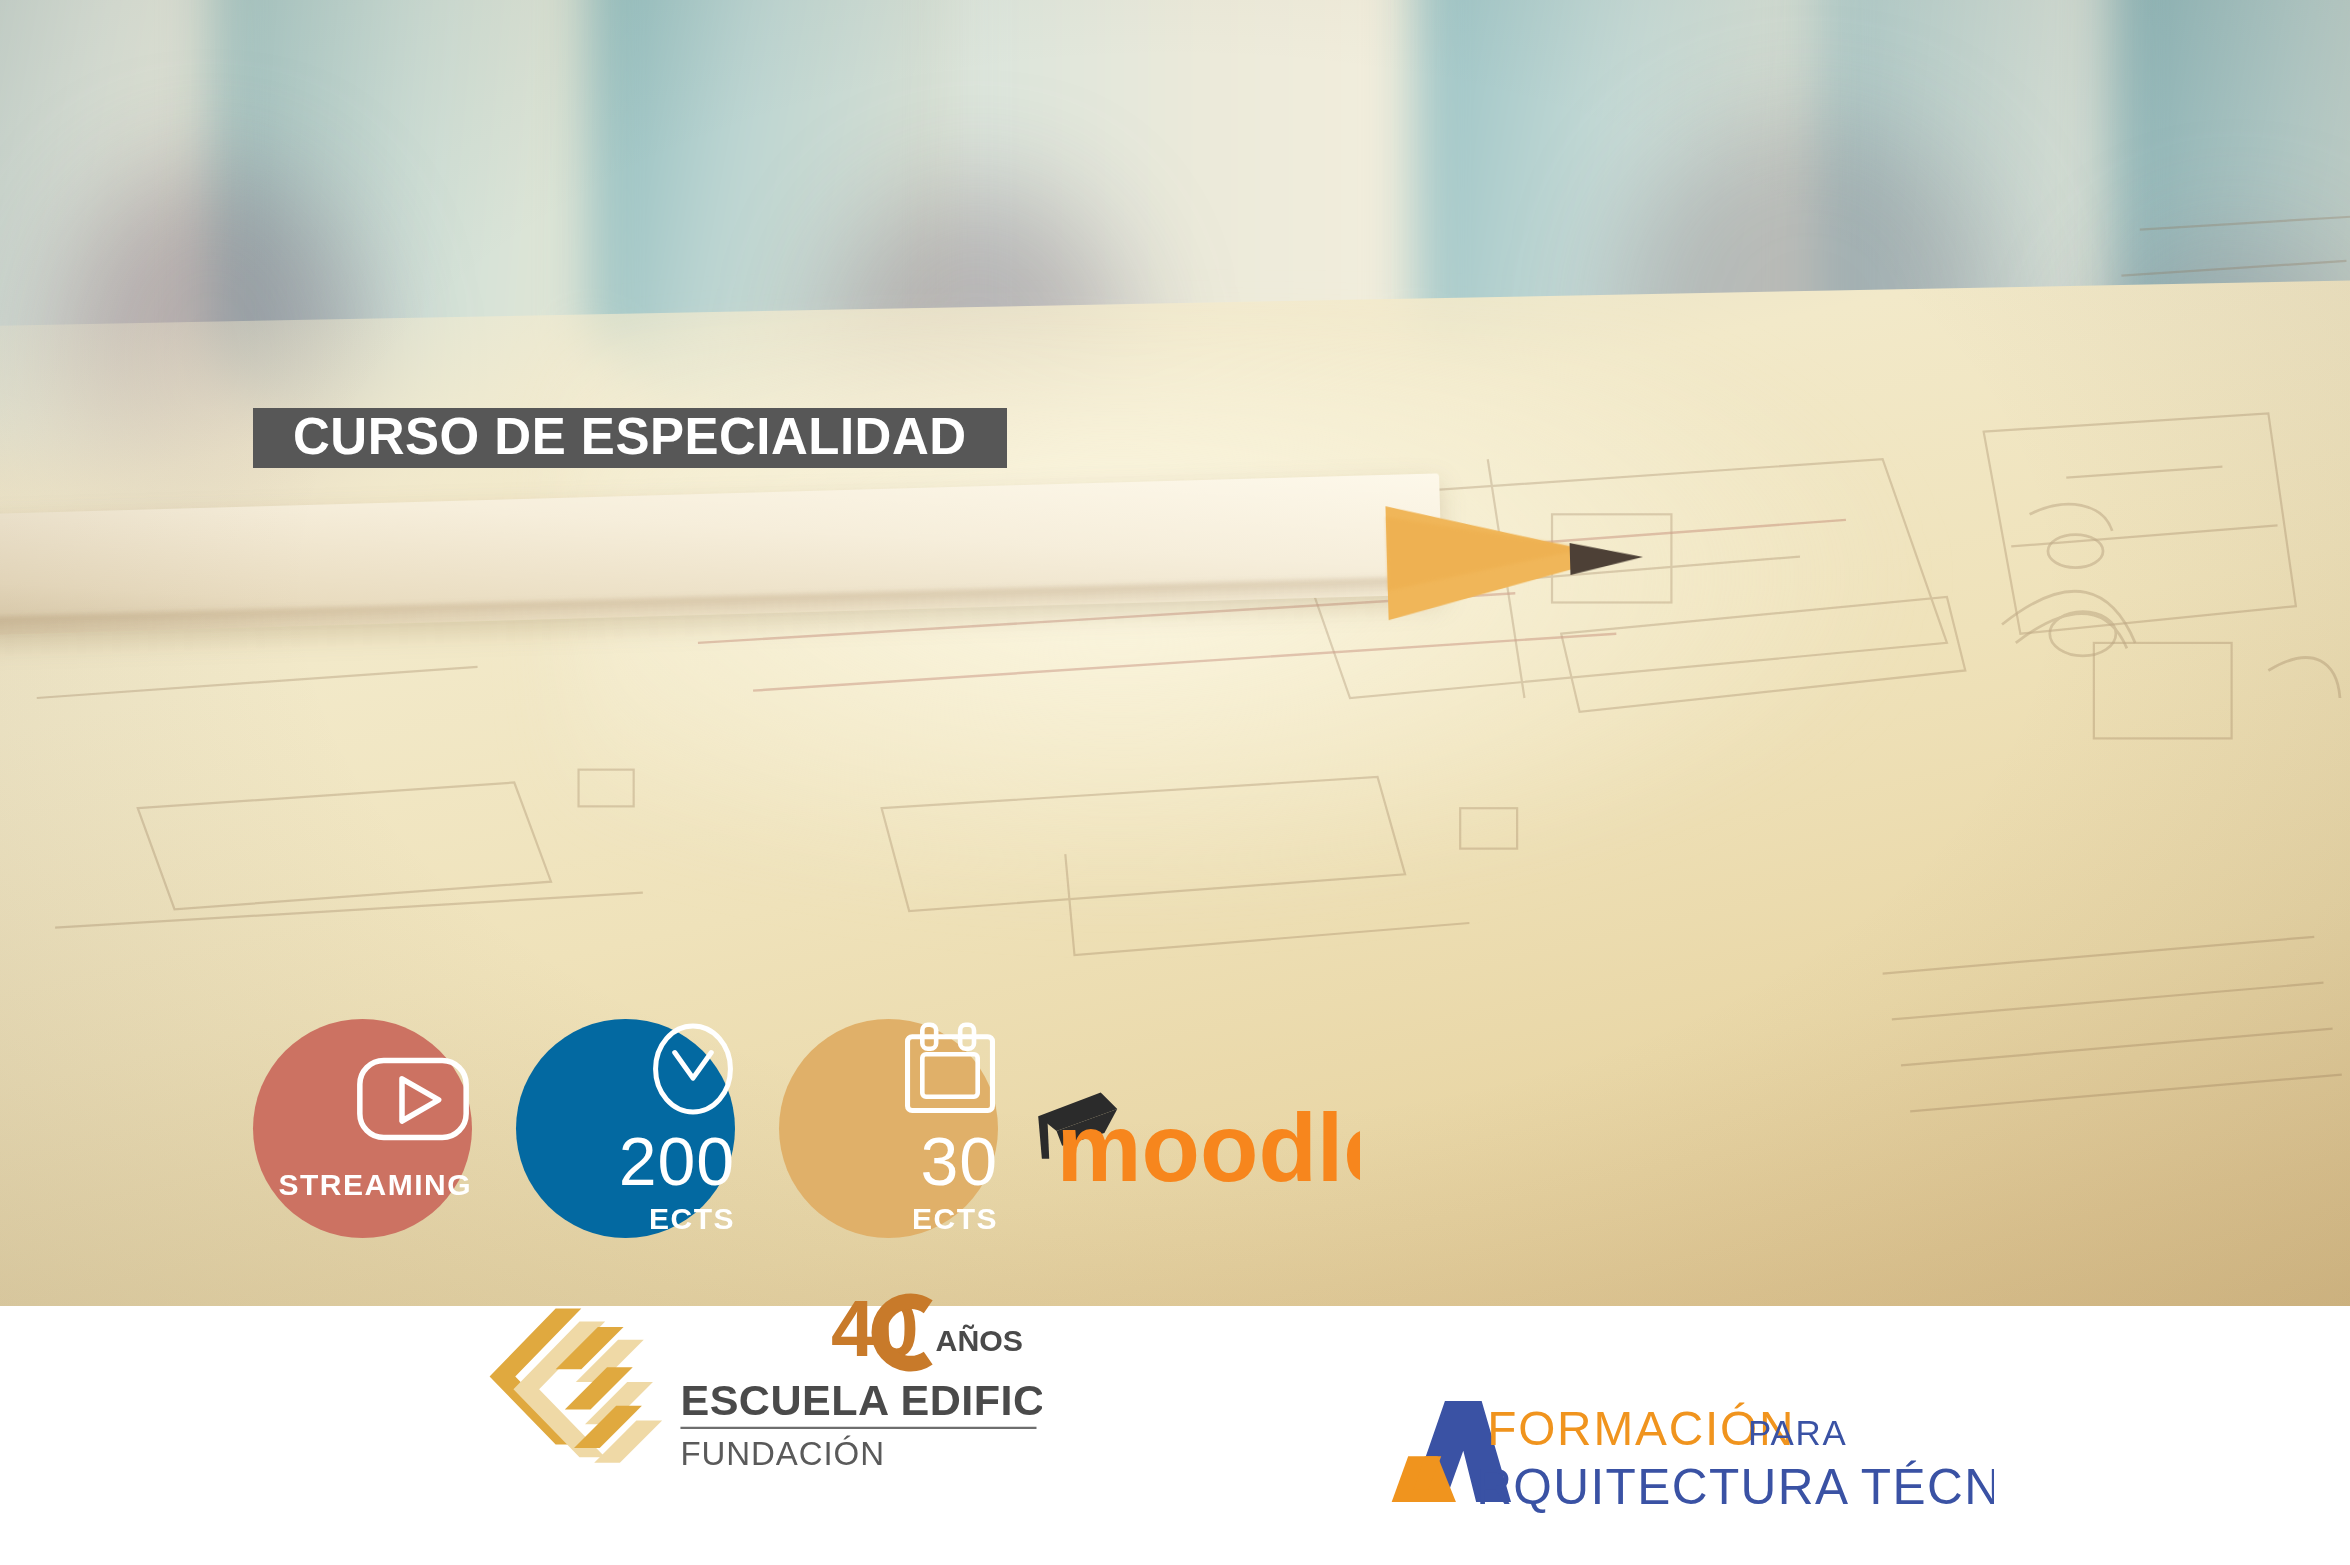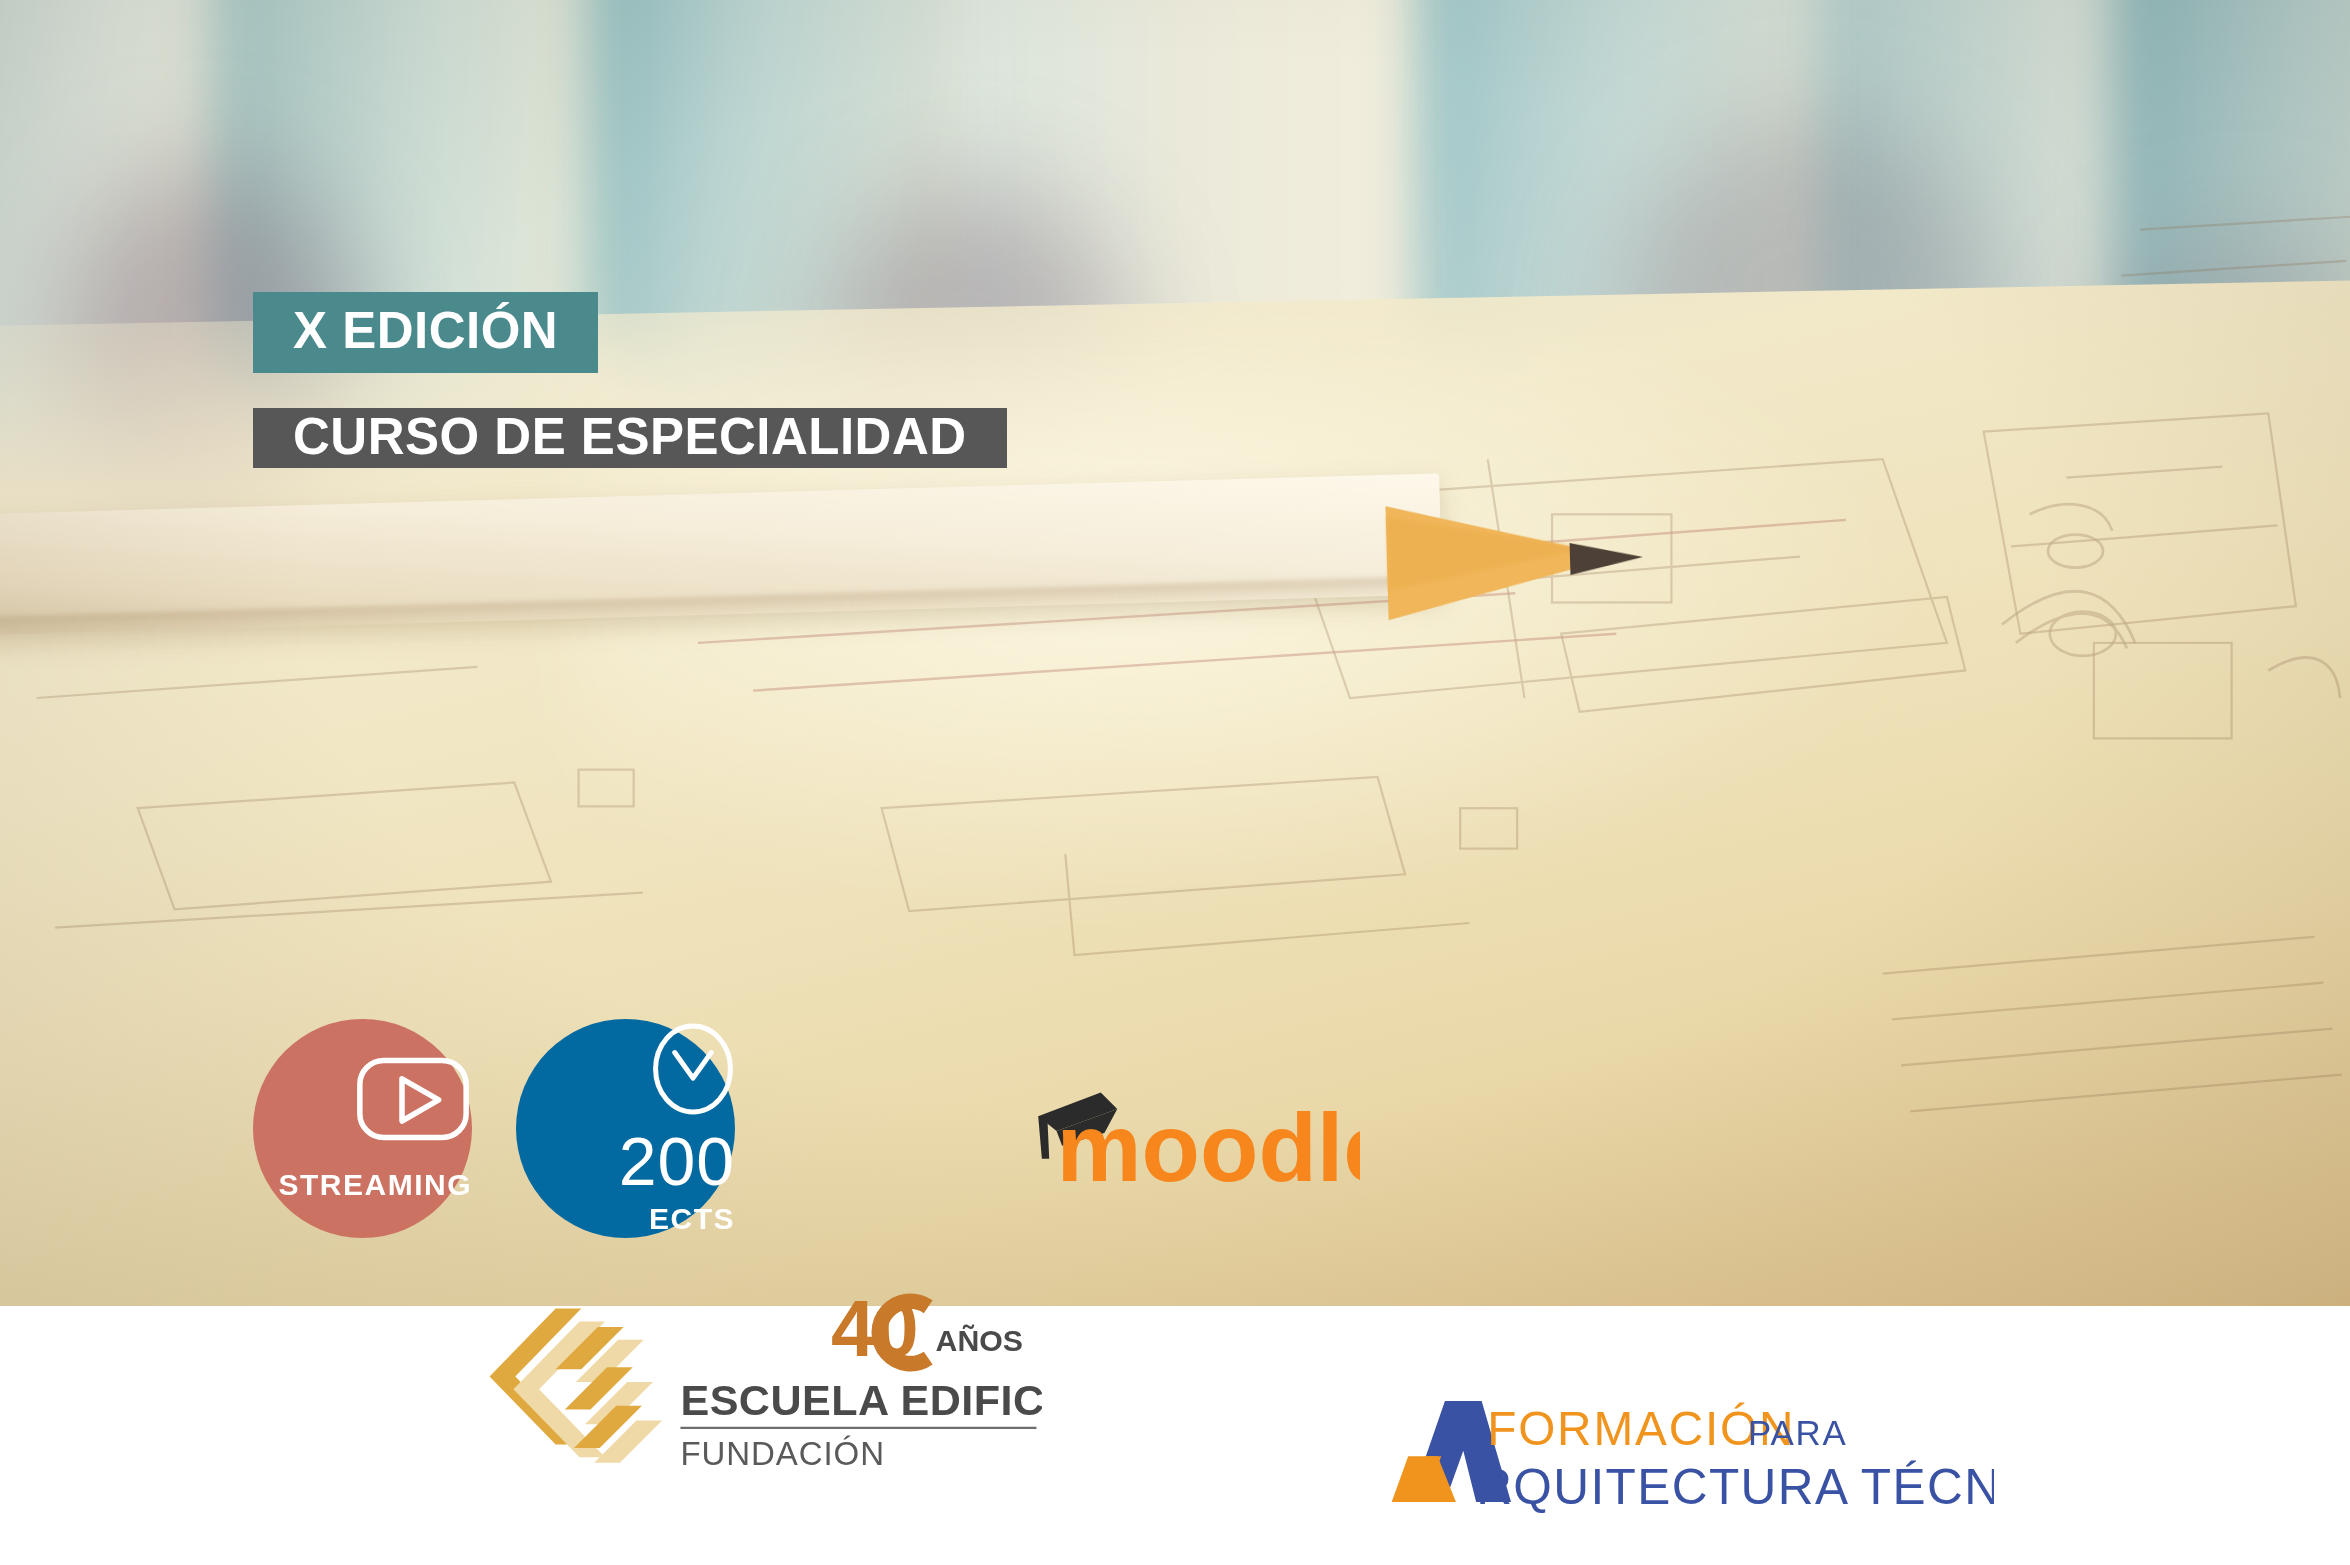--- a/index.html
+++ b/index.html
@@ -246,23 +246,20 @@
     <div class="pencil-body"></div>
     <div class="pencil-dark-edge"></div>
     <div class="pencil-tip"></div>
     <div class="pencil-tip2"></div>
     <div class="pencil-lead"></div>
 
     <div class="vignette"></div>
 
     <div class="content">
 
-      <div class="badge badge-edition">
-        <span>X EDICIÓN</span>
-      </div>
 
       <div class="badge badge-course">
         <span>CURSO DE ESPECIALIDAD</span>
       </div>
 
 
       <div class="features">
 
         <div class="circle streaming" style="background:#cc7262">
           <span class="ico">
@@ -278,20 +275,32 @@
           <span class="ico">
             <svg width="84" height="96" viewBox="0 0 92 104">
               <ellipse cx="46" cy="52" rx="41" ry="47" fill="none" stroke="#ffffff" stroke-width="5.5"></ellipse>
               <path d="M26 34 L46 62 L66 34" fill="none" stroke="#ffffff" stroke-width="5.5" stroke-linecap="round" stroke-linejoin="round"></path>
             </svg>
           </span>
           <span class="num">200</span>
           <span class="cap">ECTS</span>
         </div>
 
+        <div class="circle ects" style="background:#e0b069">
+          <span class="ico">
+            <svg width="96" height="96" viewBox="0 0 104 104">
+              <rect x="22" y="4" width="15" height="26" rx="6" fill="none" stroke="#ffffff" stroke-width="5"></rect>
+              <rect x="63" y="4" width="15" height="26" rx="6" fill="none" stroke="#ffffff" stroke-width="5"></rect>
+              <rect x="6" y="17" width="92" height="80" rx="5" fill="none" stroke="#ffffff" stroke-width="5.5"></rect>
+              <rect x="22" y="36" width="60" height="46" rx="4" fill="none" stroke="#ffffff" stroke-width="5"></rect>
+            </svg>
+          </span>
+          <span class="num">30</span>
+          <span class="cap">ECTS</span>
+        </div>
       </div>
 
       <div class="moodle">
         <svg width="331" height="138" viewBox="0 0 360 150">
           <g>
             <path d="M10 46 L78 20 L96 38 L30 62 Z" fill="#2b2b2b"></path>
             <path d="M30 62 L96 38 L82 64 L36 78 Z" fill="#2b2b2b"></path>
             <path d="M10 46 L20 48 L22 92 L14 92 Z" fill="#2b2b2b"></path>
           </g>
           <text x="30" y="116" font-family="'Liberation Sans', sans-serif" font-size="104" font-weight="bold" fill="#f7861d">moodle</text>

